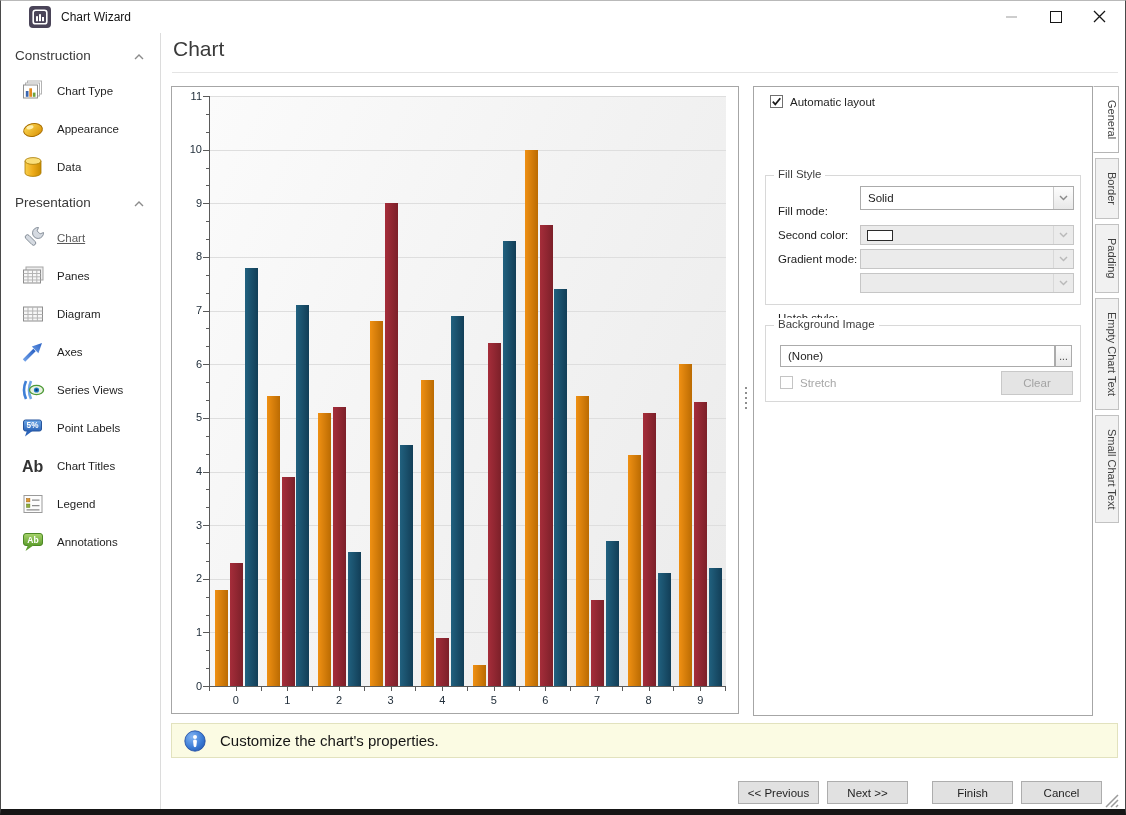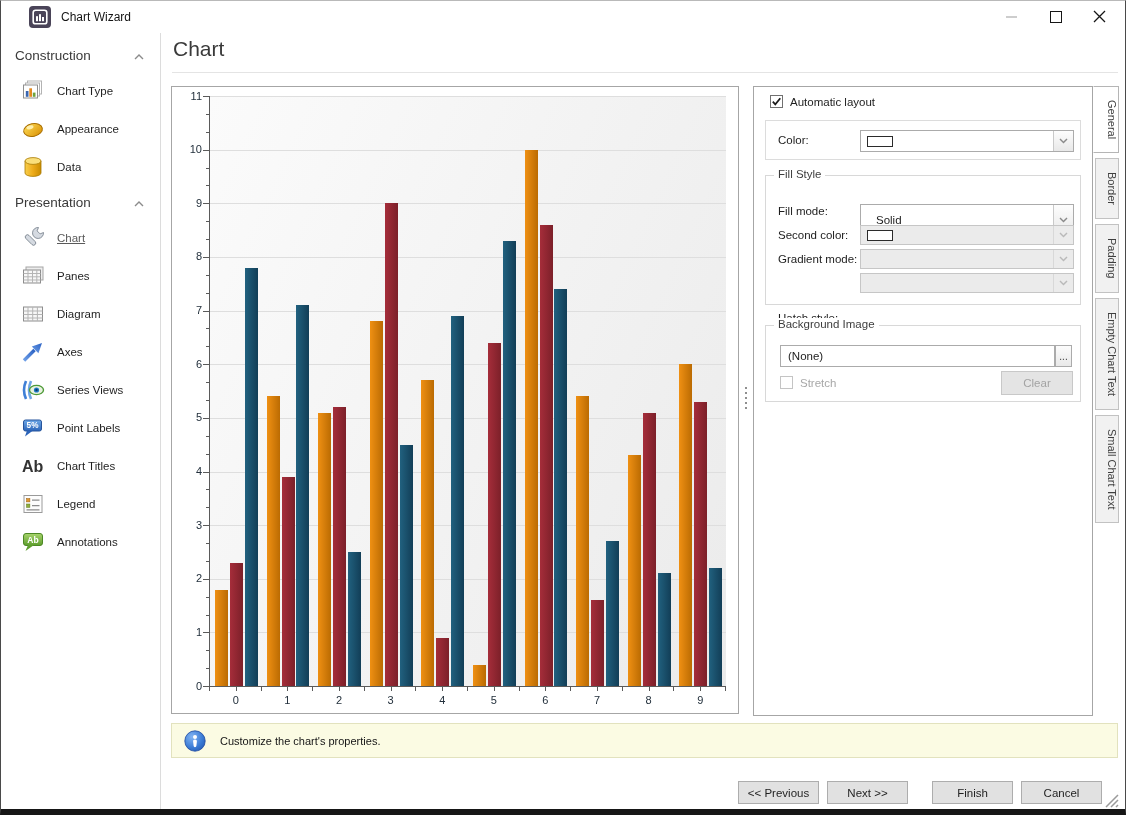--- a/index.html
+++ b/index.html
@@ -73,21 +73,21 @@
              color:#a3a3a3;font-size:11.5px;display:flex;align-items:center;justify-content:center;}
   
   .vtabs{position:absolute;left:1092px;top:85px;width:27px;}
   .vtab{writing-mode:vertical-rl;width:24px;margin:0 0 5px 2px;padding:13px 0;background:#f1f1f1;
         border:1px solid #c2c2c2;font-size:11px;color:#3f3f3f;text-align:center;cursor:pointer;}
   .vtab.active{width:26px;margin-left:0;background:#fff;border-color:#b5b5b5;border-left-color:#fff;}
   
   .infobar{position:absolute;left:170px;top:722px;width:947px;height:35px;background:#fbfbe3;border:1px solid #e2e2be;
            display:flex;align-items:center;}
   .info-icon{margin-left:12px;width:22px;height:22px;flex:0 0 22px;}
-  .info-text{margin-left:14px;font-size:11px;color:#151515;}
+  .info-text{margin-left:14px;font-size:15px;color:#151515;}
   
   .fbtn{position:absolute;top:780px;width:81px;height:23px;background:#e1e1e1;border:1px solid #adadad;
         font-size:11.5px;color:#1f1f1f;display:flex;align-items:center;justify-content:center;cursor:pointer;}
   .b-prev{left:737px;} .b-next{left:826px;} .b-finish{left:931px;} .b-cancel{left:1020px;}
   .grip{position:absolute;left:1102px;top:791px;width:16px;height:16px;cursor:nwse-resize;}
 </style>
 </head>
 <body>
 
 <div class="window">
@@ -420,36 +420,25 @@
   <div class="props">
     <div class="cb-row" style="left:16px;top:8px;">
       <span class="checkbox">
           <svg id="auto-check" width="11" height="11" viewBox="0 0 11 11">
             <polyline points="1.8,5.6 4.3,8.4 9.3,2.2" fill="none" stroke="#1a1a1a" stroke-width="1.7"></polyline>
           </svg>
         </span>
       <span>Automatic layout</span>
     </div>
 
-    <div class="grp g1">
-      <span class="field-label" style="top:13px;">Color:</span>
-      <div class="combo" style="top:9px;height:22px;">
-        <span class="swatch"></span>
-        <span class="arrow">
-            <svg width="9" height="6" viewBox="0 0 9 6">
-              <polyline points="1,1 4.5,4.6 8,1" fill="none" stroke="currentColor" stroke-width="1.4"></polyline>
-            </svg>
-          </span>
-      </div>
-    </div>
 
     <div class="grp g2">
       <span class="grp-title">Fill Style</span>
       <span class="field-label" style="top:29px;">Fill mode:</span>
-      <div class="combo" style="top:28px;height:32px;padding-left:8px;">
+      <div class="combo" style="top:10px;height:24px;">
         <span class="val">Solid</span>
         <span class="arrow">
             <svg width="9" height="6" viewBox="0 0 9 6">
               <polyline points="1,1 4.5,4.6 8,1" fill="none" stroke="currentColor" stroke-width="1.4"></polyline>
             </svg>
           </span>
       </div>
       <span class="field-label" style="top:53px;">Second color:</span>
       <div class="combo disabled" style="top:49px;height:20px;">
         <span class="swatch"></span>

